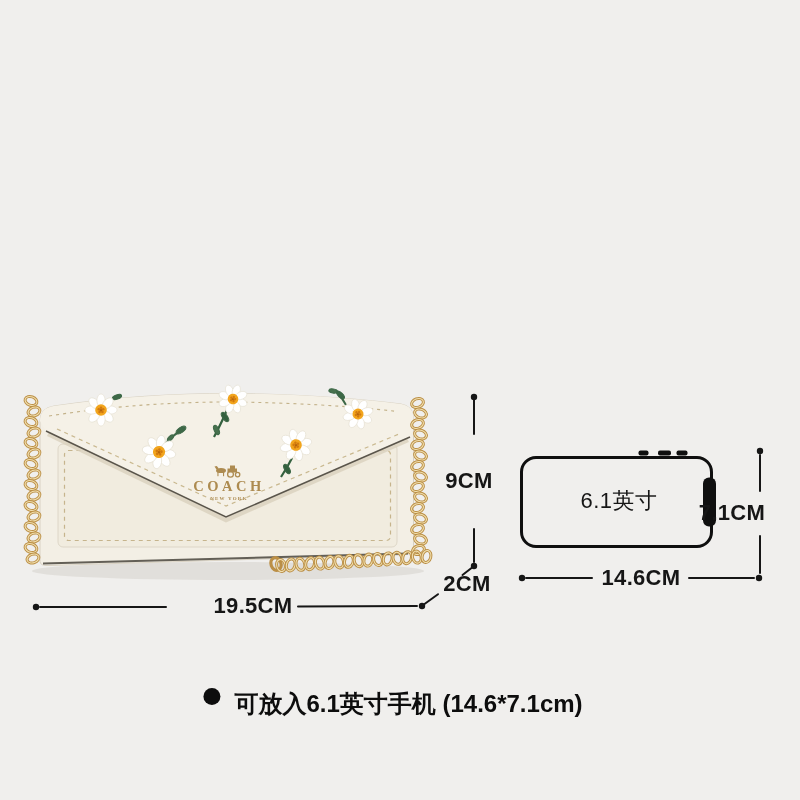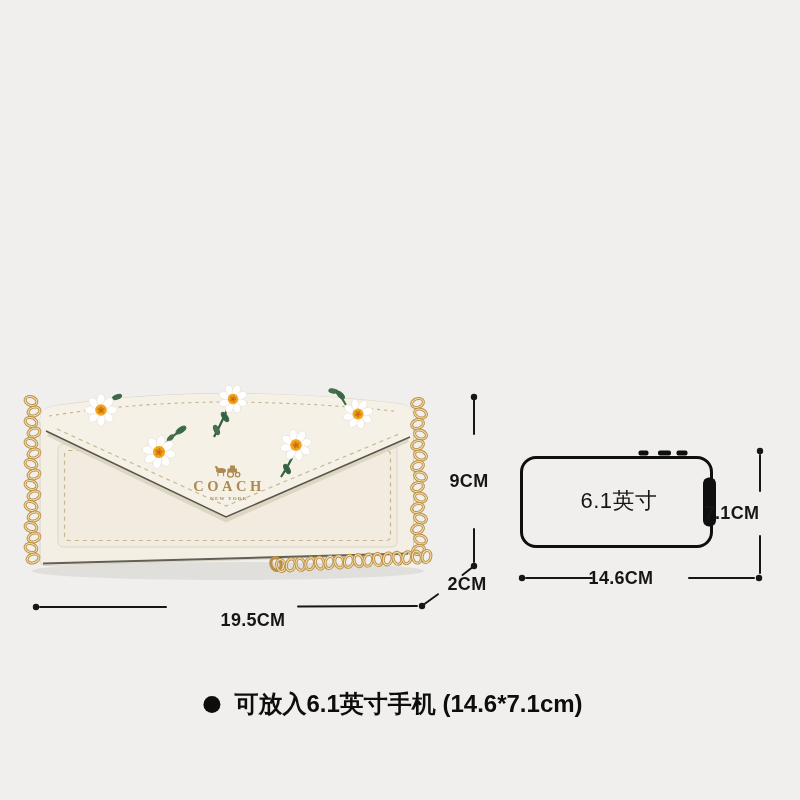--- a/index.html
+++ b/index.html
@@ -3,26 +3,26 @@
 <meta charset="utf-8">
 <style>
   html,body{margin:0;padding:0;}
   .stage{
     position:relative;width:800px;height:800px;background:#f0efed;overflow:hidden;
     font-family:"Liberation Sans","DejaVu Sans",sans-serif;color:#161616;
   }
   .stage svg{position:absolute;left:0;top:0;}
   .dim-label{
     position:absolute;transform:translate(-50%,-50%);
-    font-size:18px;font-weight:600;letter-spacing:.3px;white-space:nowrap;color:#161616;
+    font-size:22px;font-weight:600;letter-spacing:.3px;white-space:nowrap;color:#161616;
   }
   .phone-screen-label{font-size:22px;font-weight:500;letter-spacing:.5px;}
   .note{
     position:absolute;left:393px;top:704px;transform:translate(-50%,-50%);
-    display:flex;align-items:center;gap:14px;white-space:nowrap;
+    display:flex;align-items:flex-start;gap:14px;white-space:nowrap;
   }
   .note .dot{width:17px;height:17px;border-radius:50%;background:#0d0d0d;flex:none;}
   .note .txt{font-size:24px;font-weight:600;color:#0d0d0d;}
   .brand-text{font-family:"Liberation Serif","DejaVu Serif",serif;font-weight:bold;}
 </style>
 </head>
 <body>
 
 <div class="stage">
 
@@ -210,23 +210,23 @@
     <rect x="521.5" y="457.5" width="190" height="89" rx="14.5" fill="#f0efed" stroke="#0f0f0f" stroke-width="3"></rect>
     <rect x="638.5" y="450.5" width="10" height="5" rx="2" fill="#0f0f0f"></rect>
     <rect x="658" y="450.5" width="13" height="5" rx="2" fill="#0f0f0f"></rect>
     <rect x="676.5" y="450.5" width="11" height="5" rx="2" fill="#0f0f0f"></rect>
     <rect x="703" y="477.5" width="13" height="49" rx="6" fill="#0f0f0f"></rect>
   </g>
 </svg>
 
 <div class="dim-label" style="left:469px;top:481px">9CM</div>
 <div class="dim-label" style="left:467px;top:584px">2CM</div>
-<div class="dim-label" style="left:253px;top:620px">19.5CM</div>
+<div class="dim-label" style="left:253px;top:606px">19.5CM</div>
 <div class="dim-label phone-screen-label" style="left:619px;top:501px">6.1英寸</div>
-<div class="dim-label" style="left:621px;top:578px">14.6CM</div>
+<div class="dim-label" style="left:641px;top:578px">14.6CM</div>
 <div class="dim-label" style="left:732px;top:513px">7.1CM</div>
 
 <div class="note">
   <span class="dot"></span>
   <span class="txt">可放入6.1英寸手机 (14.6*7.1cm)</span>
 </div>
 
 </div>
 
 </body></html>

